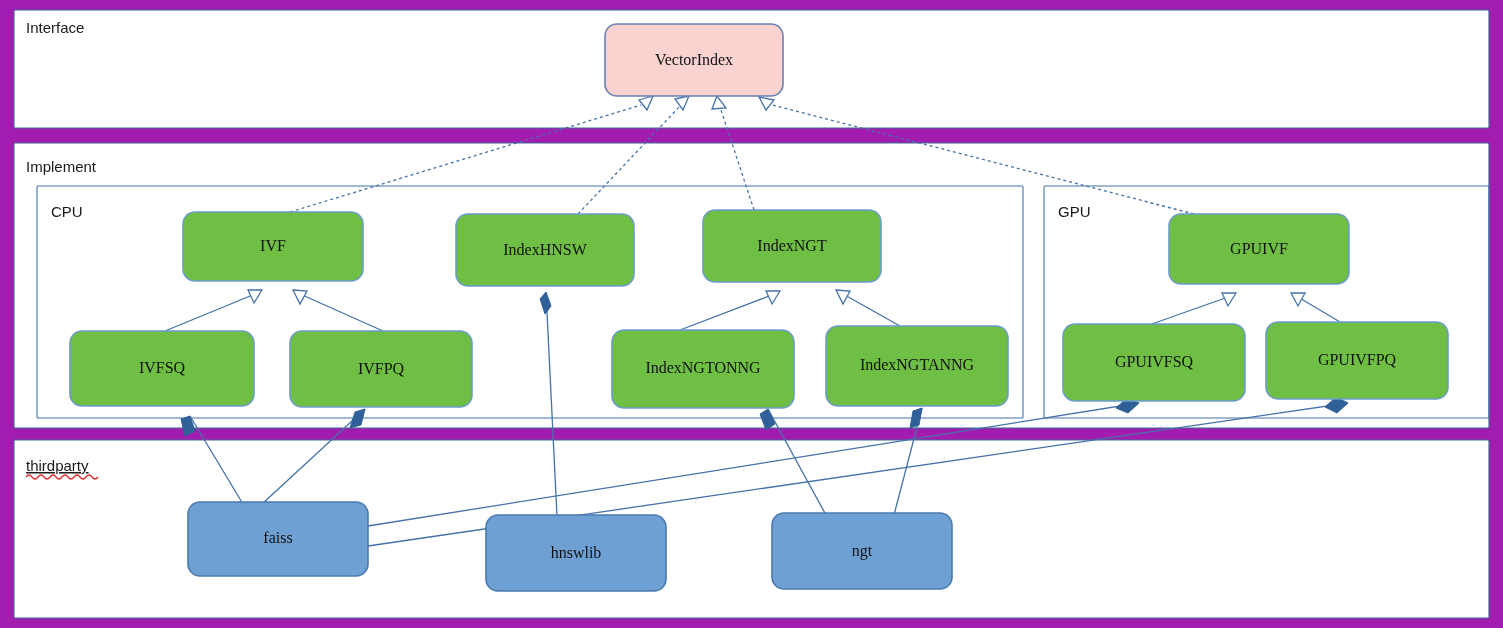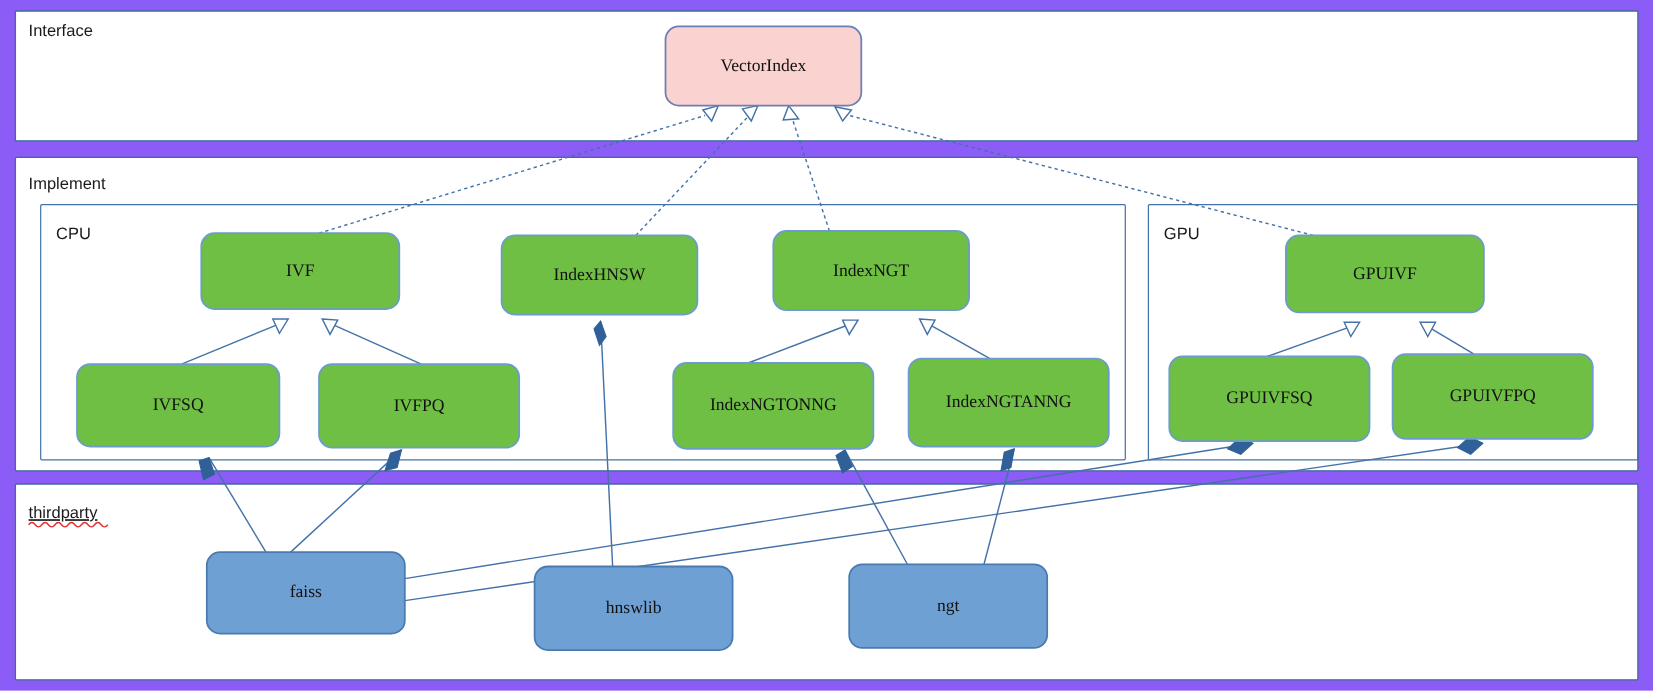--- a/index.html
+++ b/index.html
@@ -5,21 +5,21 @@
   html, body {
     margin: 0;
     padding: 0;
     background: #ffffff;
     font-family: "Liberation Sans", sans-serif;
   }
   #canvas {
     position: relative;
     width: 1503px;
     height: 628px;
-    background: #8b5cf6;
+    background: #a21caf;
     overflow: hidden;
   }
   #diagram {
     position: absolute;
     left: 0;
     top: 0;
     width: 1503px;
     height: 628px;
   }
   .group-label {

